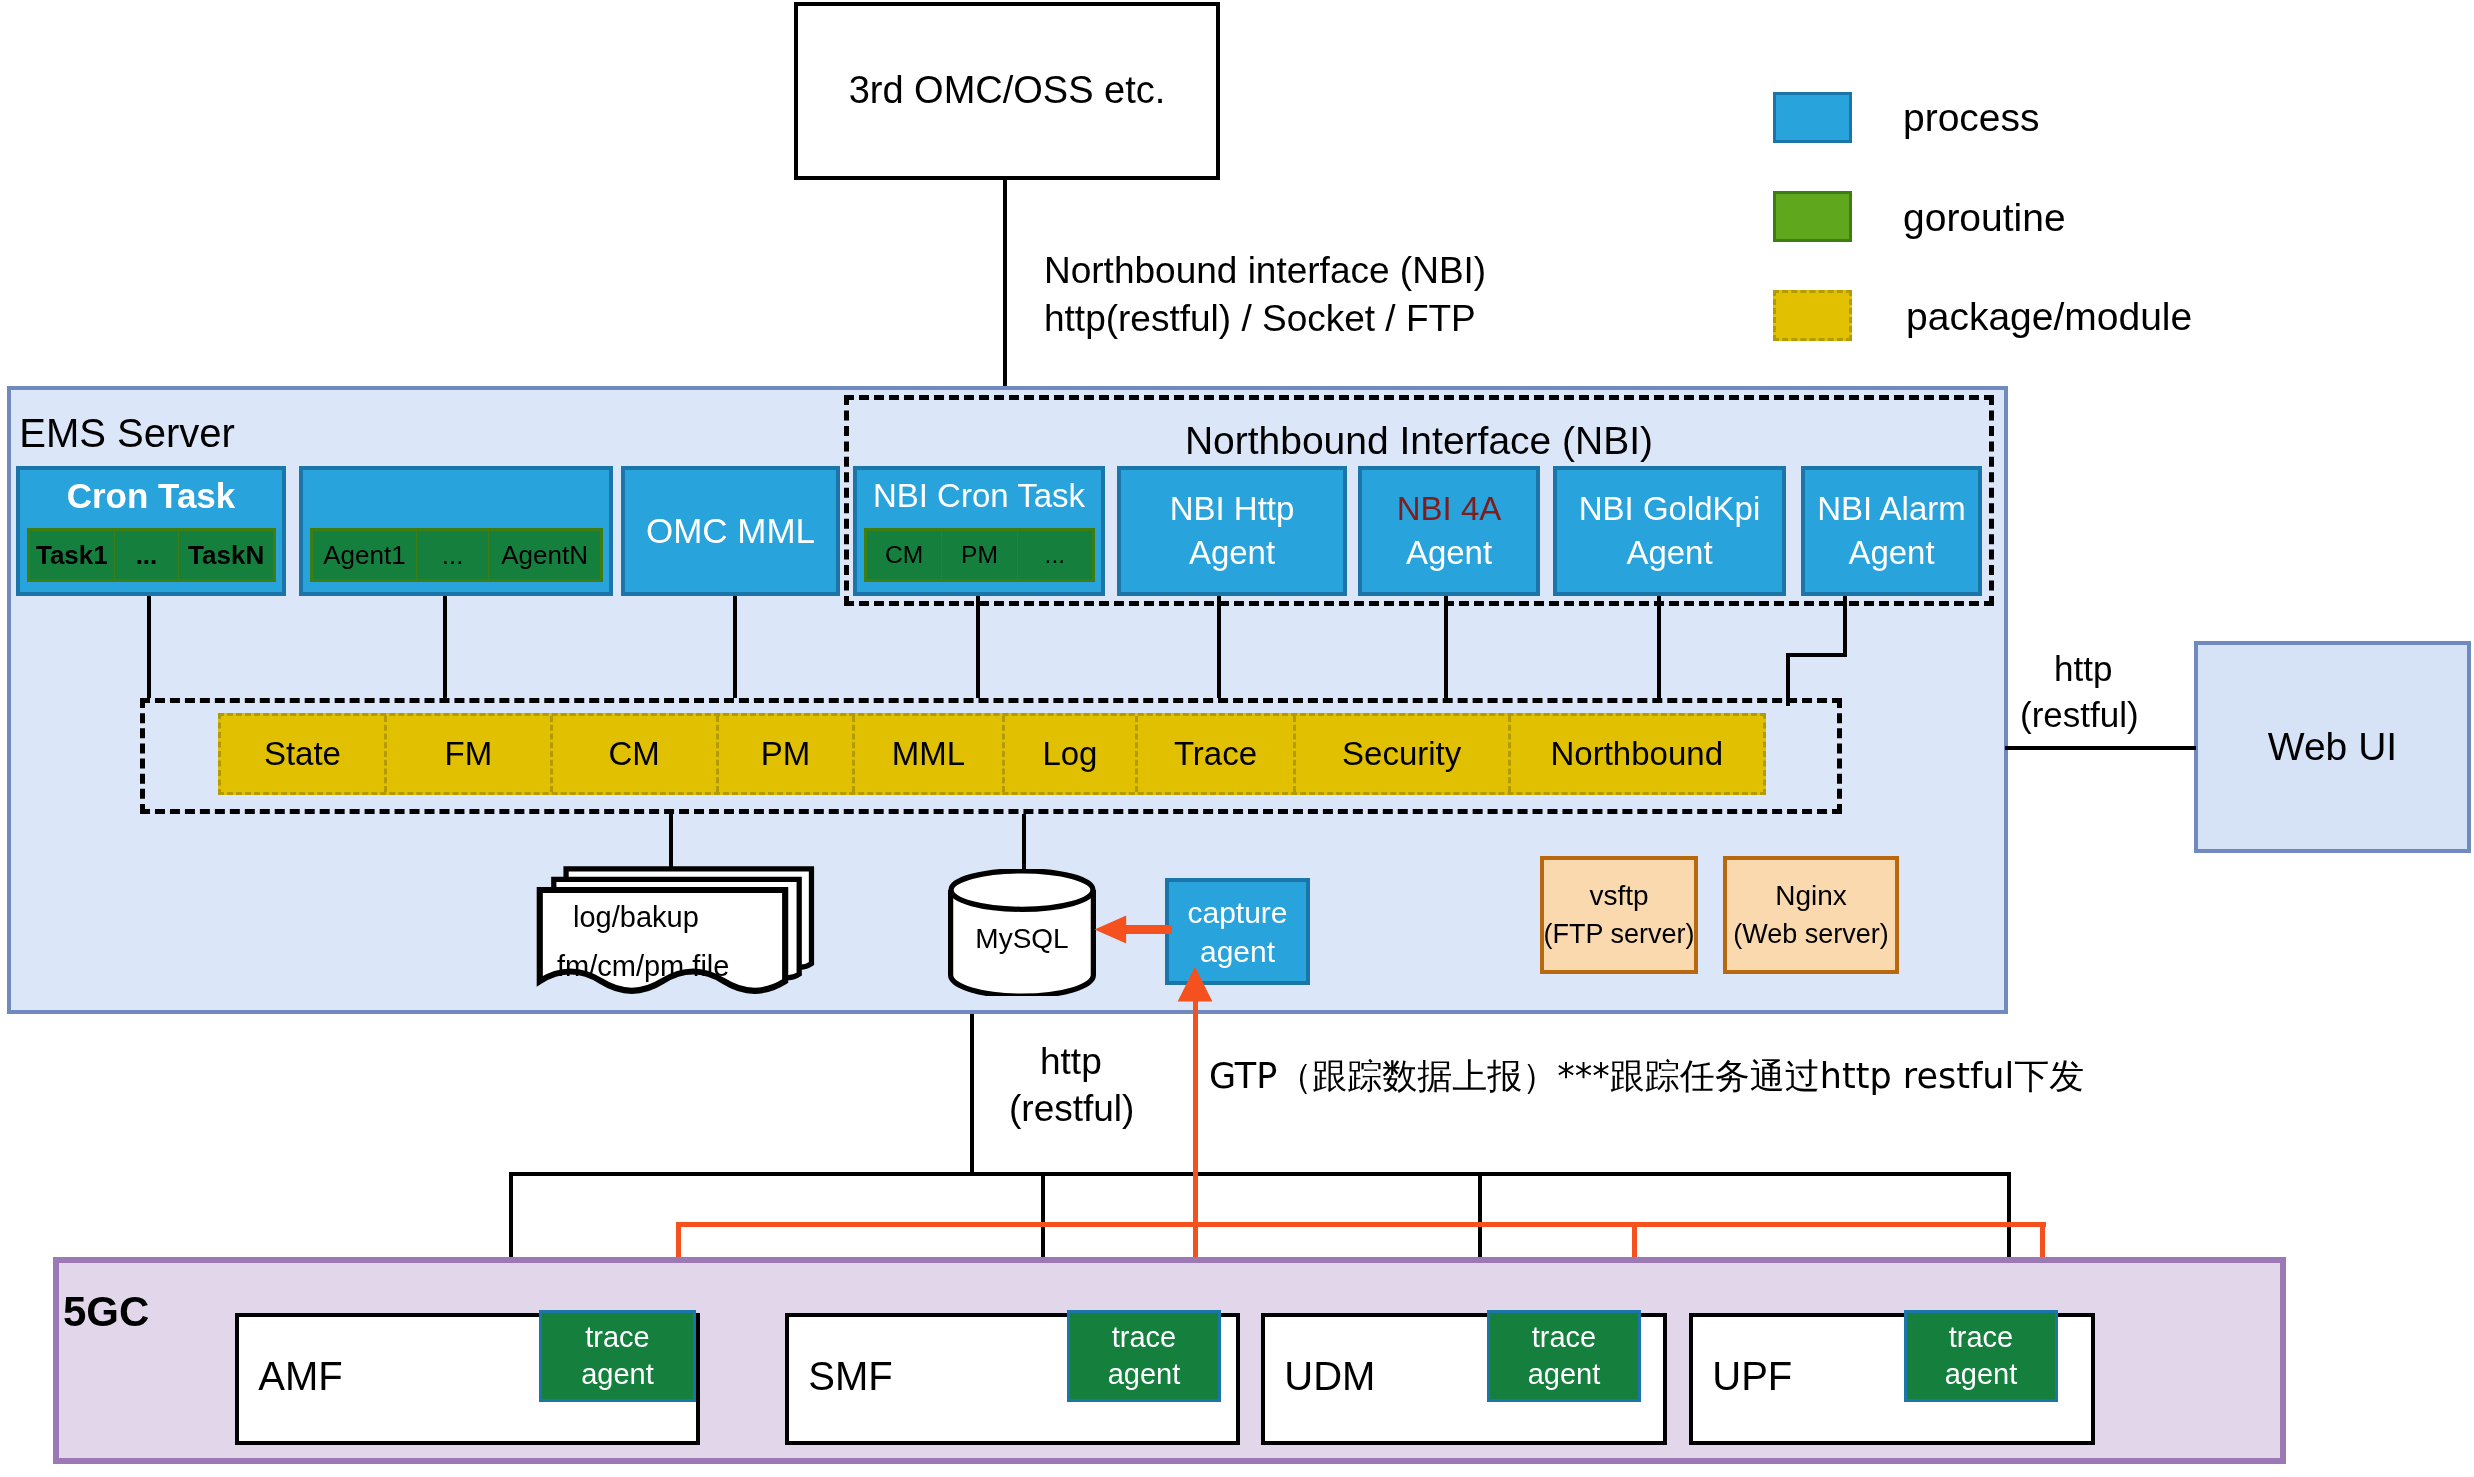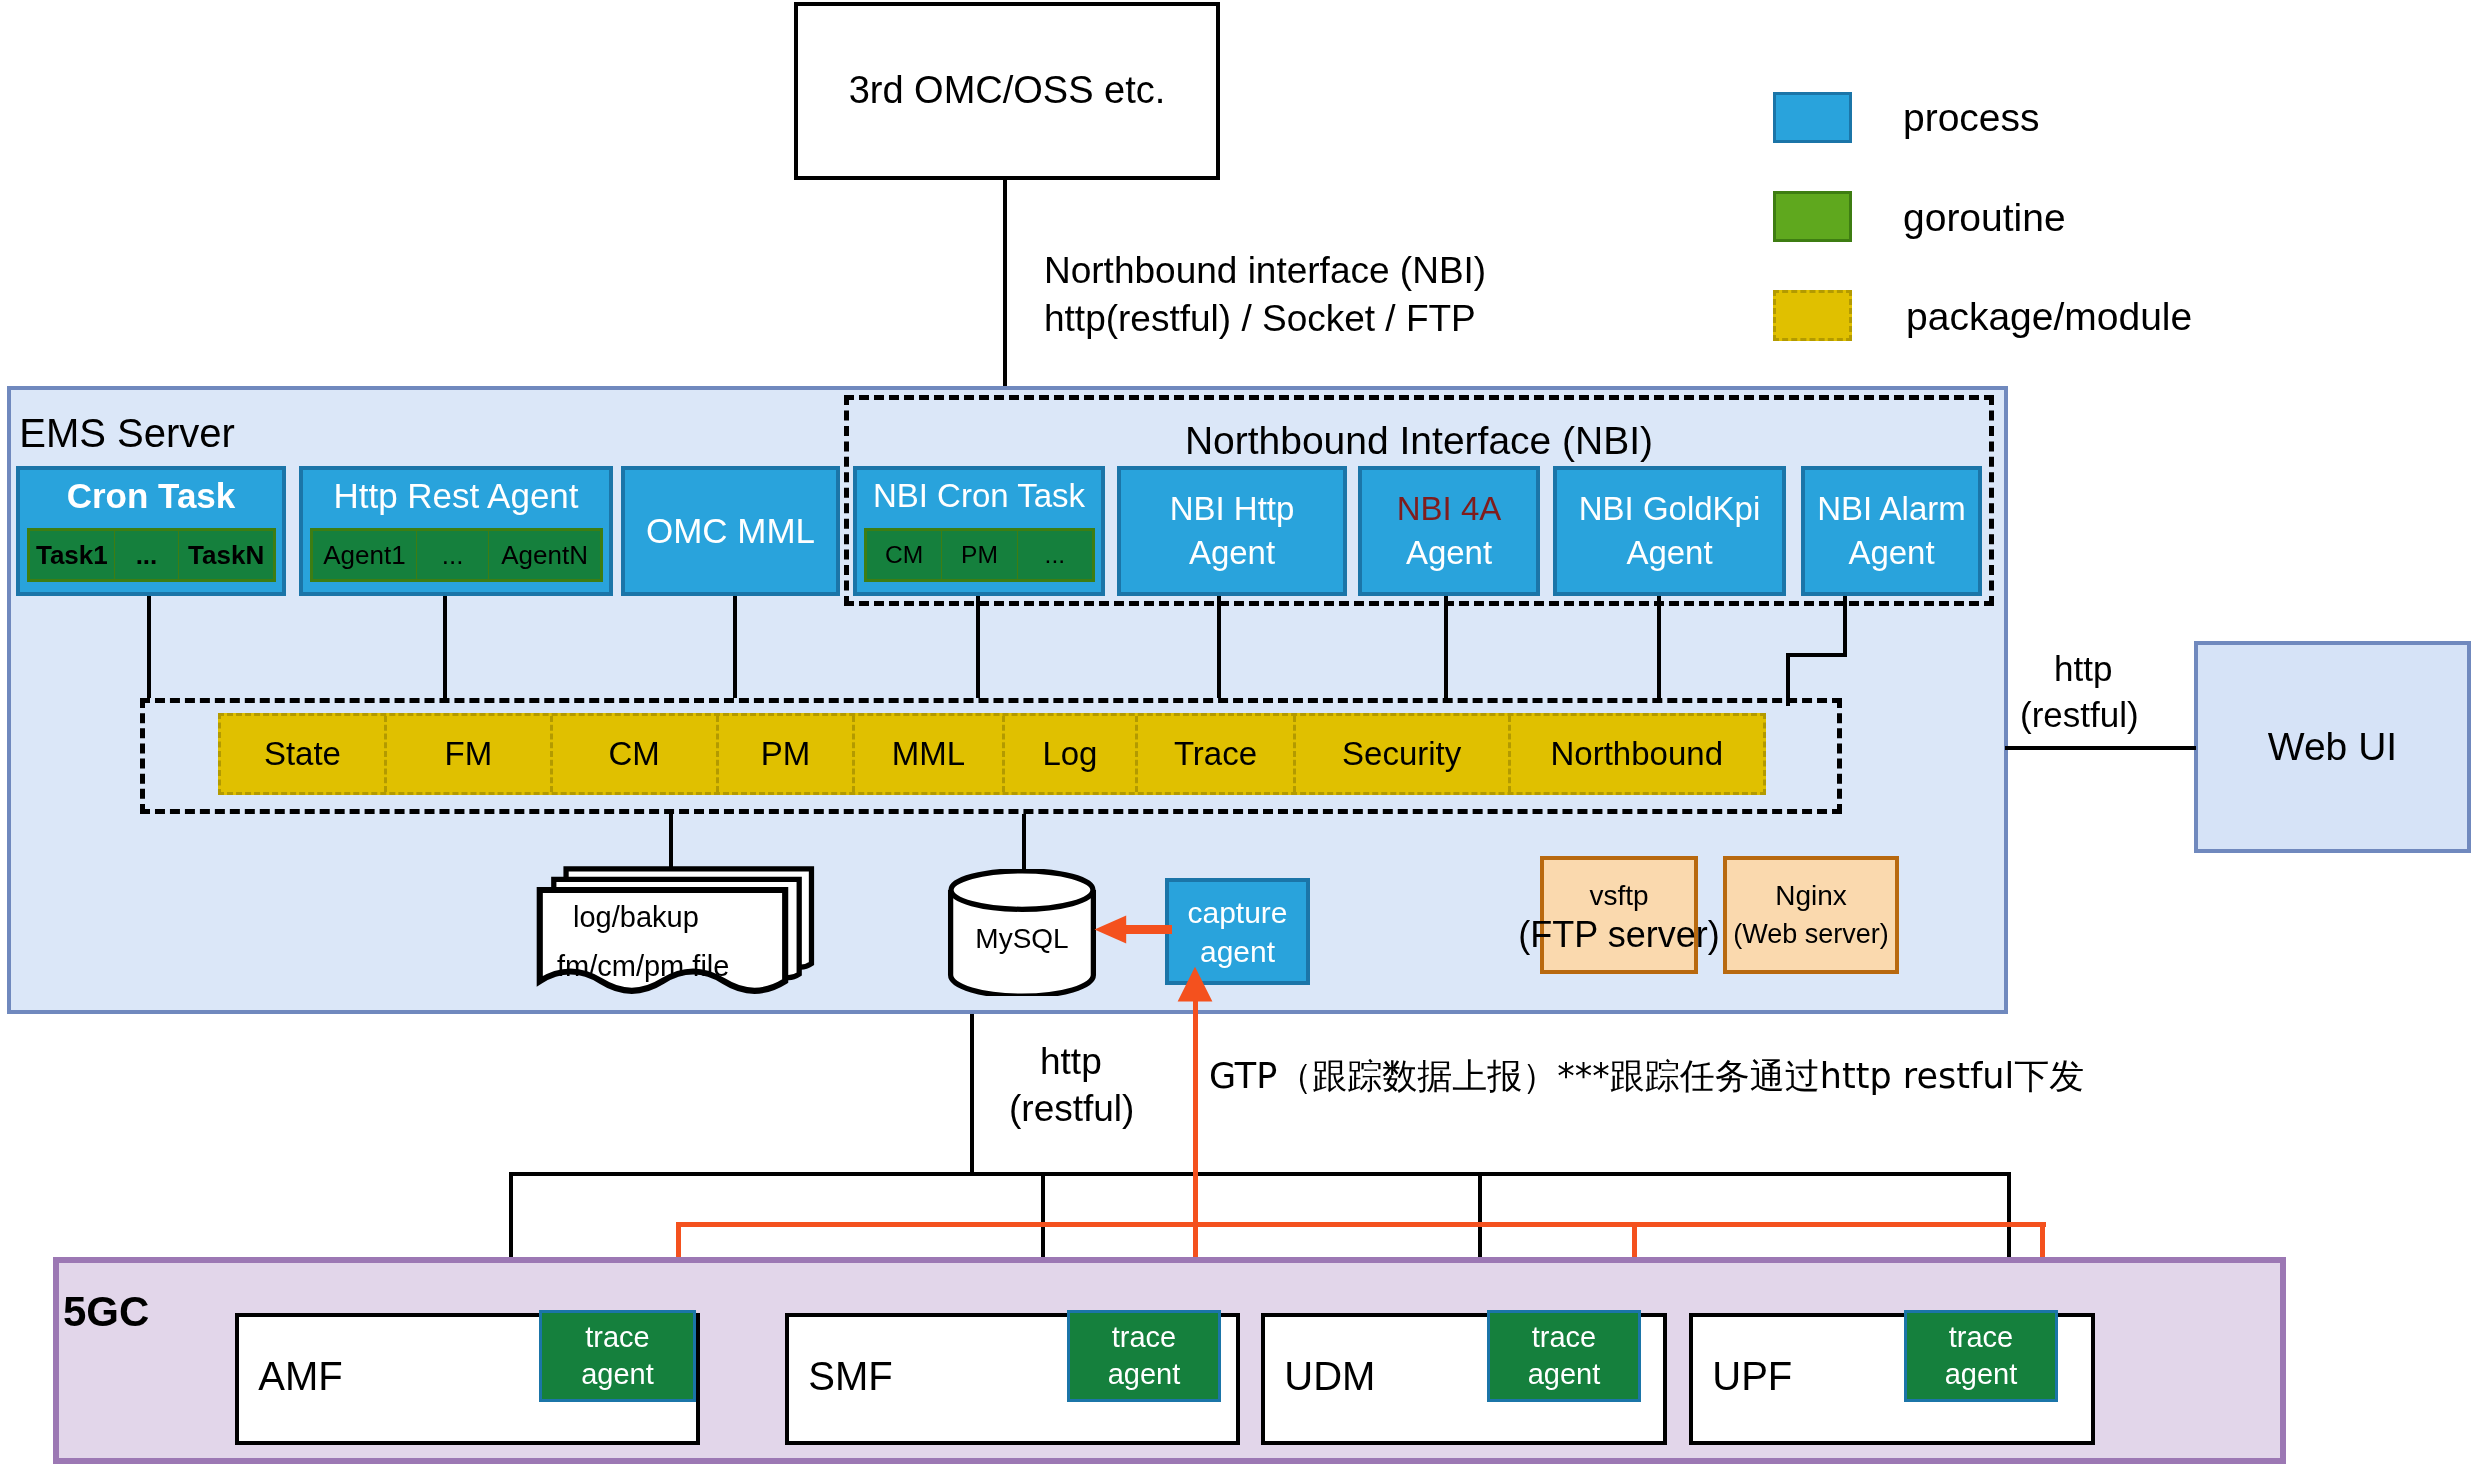--- a/index.html
+++ b/index.html
@@ -55,21 +55,20 @@
 <div class="abs proc" style="left:16px;top:466px;width:270px;height:130px;font-weight:bold;">
   <div class="ctr lbl" style="height:51px;font-size:35px;color:#fff;">Cron Task</div>
   <div class="abs" style="left:7px;top:58px;width:249px;height:54px;display:flex;">
     <div class="gor ctr" style="flex:1.25;border-right:1.8px solid #3E7D12;color:#000;font-size:26px;">Task1</div>
     <div class="gor ctr" style="flex:0.95;border-left:0;border-right:1.8px solid #3E7D12;color:#000;font-size:26px;">...</div>
     <div class="gor ctr" style="flex:1.4;border-left:0;color:#000;font-size:26px;">TaskN</div>
   </div>
 </div>
 
 <div class="abs proc" style="left:299px;top:466px;width:314px;height:130px;">
-  <div class="ctr lbl" style="height:51px;font-size:35px;color:#fff;">Http Rest Agent</div>
   <div class="abs" style="left:7px;top:58px;width:293px;height:54px;display:flex;">
     <div class="gor ctr" style="flex:1.3;border-right:1.8px solid #3E7D12;color:#000;font-size:26px;">Agent1</div>
     <div class="gor ctr" style="flex:0.9;border-left:0;border-right:1.8px solid #3E7D12;color:#000;font-size:26px;">...</div>
     <div class="gor ctr" style="flex:1.4;border-left:0;color:#000;font-size:26px;">AgentN</div>
   </div>
 </div>
 
 <div class="abs proc ctr" style="left:621px;top:466px;width:219px;height:130px;">
   <span class="lbl" style="font-size:35px;color:#fff;">OMC MML</span>
 </div>
@@ -154,21 +153,21 @@
   <span class="lbl" style="font-size:30px;color:#fff;line-height:39px;">agent</span>
 </div>
 
 <svg class="abs" style="left:1091px;top:911px;" width="81" height="37" viewBox="0 0 92 42">
   <line x1="92" y1="21" x2="36" y2="21" stroke="#F4511E" stroke-width="10"></line>
   <polygon points="4,21 40,5 40,37" fill="#F4511E"></polygon>
 </svg>
 
 <div class="abs ftp ctr" style="left:1540px;top:856px;width:158px;height:118px;flex-direction:column;">
   <span class="lbl" style="font-size:28px;line-height:39px;">vsftp</span>
-  <span class="lbl" style="font-size:36px;line-height:39px;">(FTP server)</span>
+  <span class="lbl" style="font-size:27px;line-height:39px;">(FTP server)</span>
 </div>
 <div class="abs ftp ctr" style="left:1723px;top:856px;width:176px;height:118px;flex-direction:column;">
   <span class="lbl" style="font-size:28px;line-height:39px;">Nginx</span>
   <span class="lbl" style="font-size:27px;line-height:39px;">(Web server)</span>
 </div>
 
 <div class="abs webui ctr" style="left:2194px;top:641px;width:277px;height:212px;">
   <span class="lbl" style="font-size:39px;">Web UI</span>
 </div>
 <div class="abs line-h" style="left:2005px;top:746px;width:191px;"></div>

